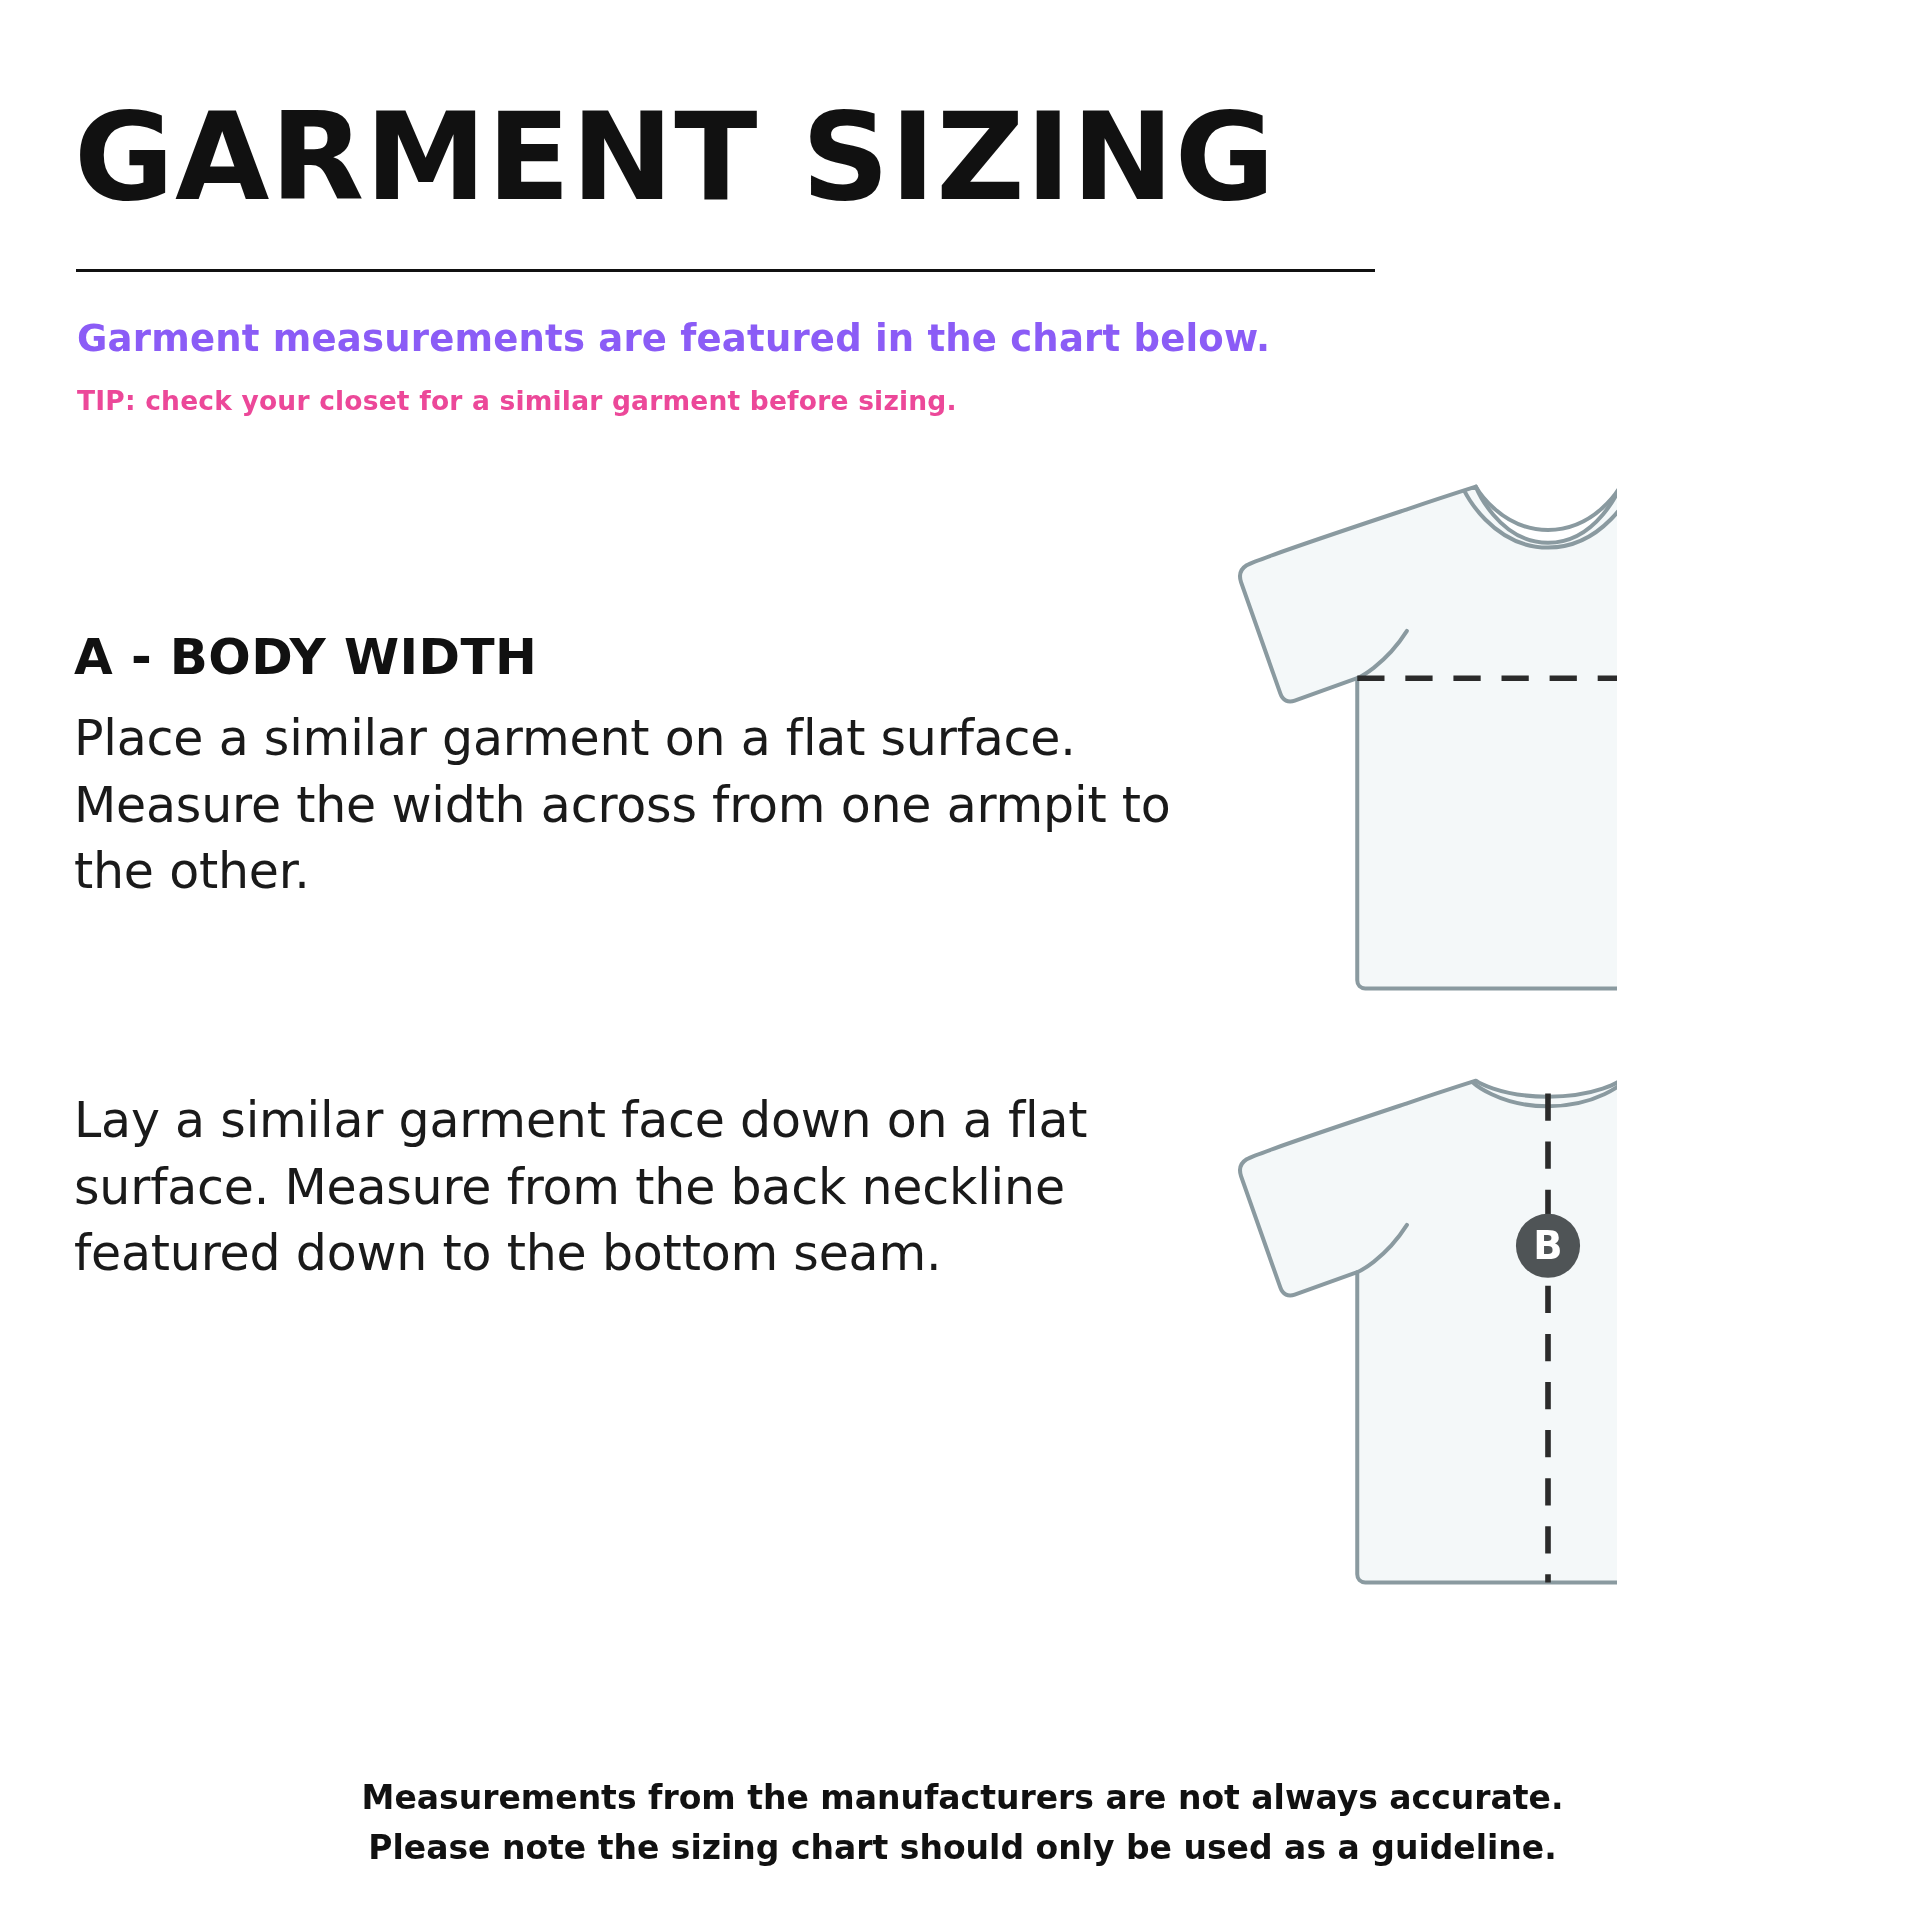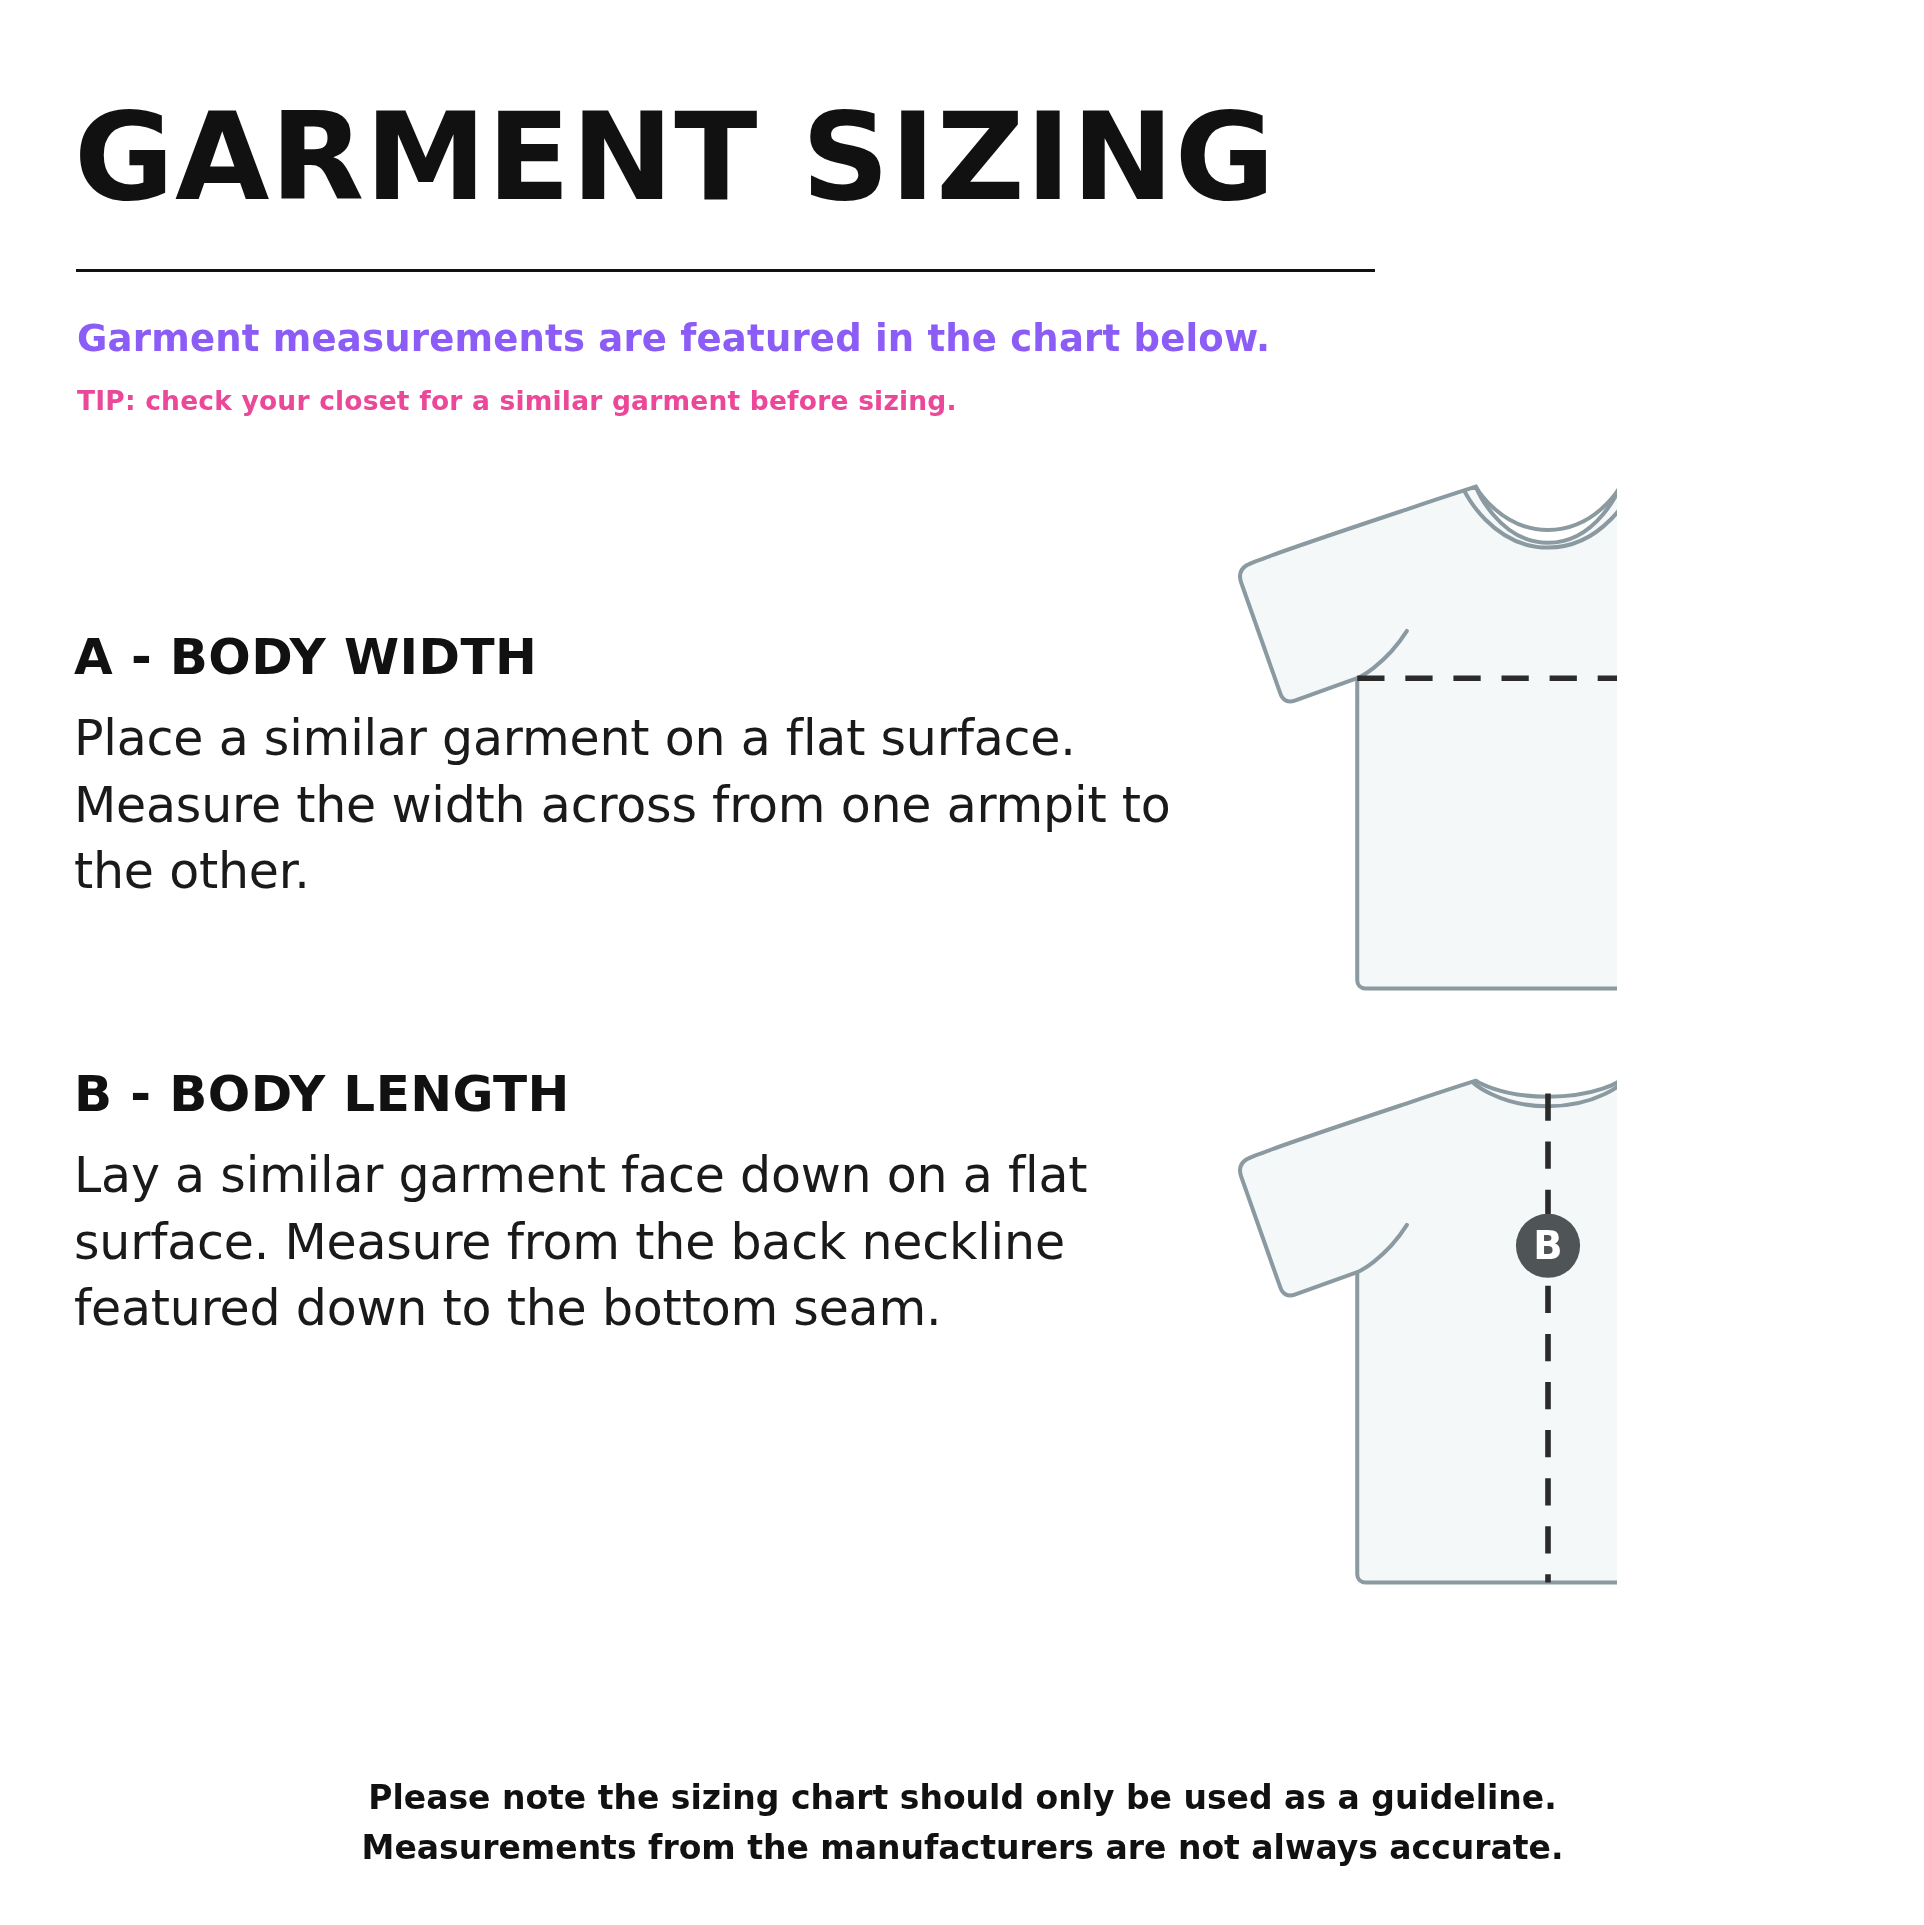--- a/index.html
+++ b/index.html
@@ -120,21 +120,20 @@
   <div class="title-rule"></div>
   <div class="subhead">Garment measurements are featured in the chart below.</div>
   <div class="tip">TIP: check your closet for a similar garment before sizing.</div>
 
   <div class="section-a">
     <div class="sec-title">A - BODY WIDTH</div>
     <div class="sec-body">Place a similar garment on a flat surface. Measure the width across from one armpit to the other.</div>
   </div>
 
   <div class="section-b">
-    <div class="sec-title">B - BODY LENGTH</div>
     <div class="sec-body">Lay a similar garment face down on a flat surface. Measure from the back neckline featured down to the bottom seam.</div>
   </div>
 
   <div class="shirt-front">
     <svg viewBox="0 0 780 680" width="626" height="545" xmlns="http://www.w3.org/2000/svg">
       <g>
         <path d="M300 42
                  C300 42 250 58 215 70
                  C176 83 28 132 14 140
                  C6 145 4 152 7 161
@@ -200,18 +199,18 @@
         <line x1="390" y1="58" x2="390" y2="668" stroke="#2b2b2b" stroke-width="7" stroke-dasharray="34 26" stroke-linecap="butt"></line>
       </g>
       <g>
         <circle cx="390" cy="248" r="40" fill="#4f5456"></circle>
         <text x="390" y="248" fill="#ffffff" font-family="DejaVu Sans, sans-serif" font-size="48" font-weight="700" text-anchor="middle" dominant-baseline="central">B</text>
       </g>
     </svg>
   </div>
 
   <div class="footer">
+    <div>Measurements from the manufacturers are not always accurate.</div>
     <div>Please note the sizing chart should only be used as a guideline.</div>
-    <div>Measurements from the manufacturers are not always accurate.</div>
   </div>
 
 </div>
 
 
 </body></html>

